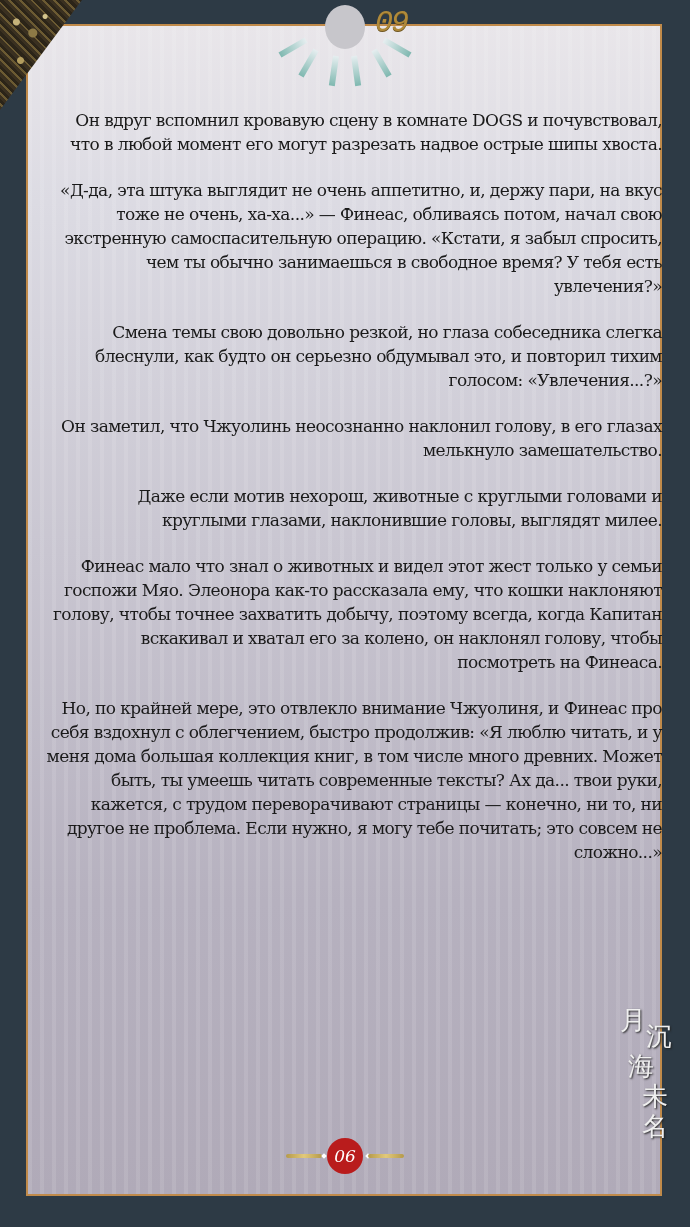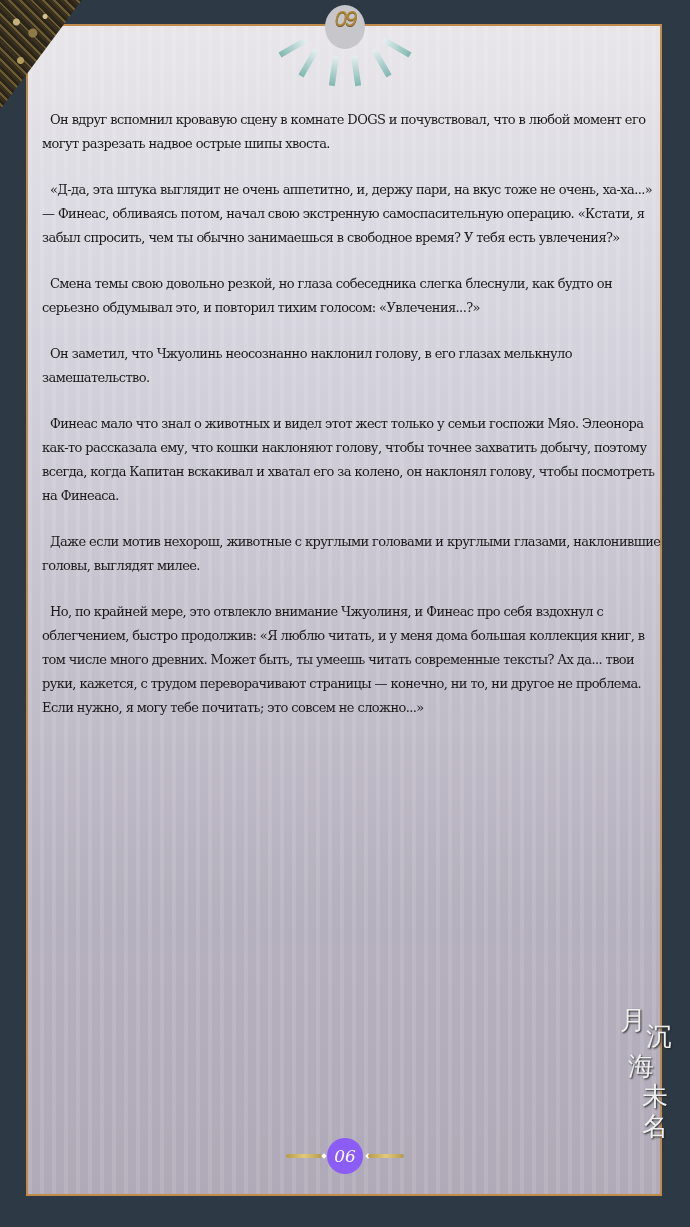--- a/index.html
+++ b/index.html
@@ -27,39 +27,39 @@
     clip-path:polygon(0 0, 100% 0, 0 100%);
   }
   .chapter-badge {
     position:absolute; left:283px; top:0; width:124px; height:92px;
   }
   .chapter-badge .circle {
     position:absolute; left:42px; top:5px; width:40px; height:44px; border-radius:50%;
     background:#c7c6cb;
   }
   .chapter-badge .num {
-    position:absolute; left:0; right:0; top:6px; text-align:center;
-    font-family:Liberation Sans, sans-serif; font-style:italic; font-size:22px; color:#b08a3a;
+    position:absolute; left:0; right:0; top:6px; text-align:right;
+    font-family:Liberation Mono, monospace; font-style:italic; font-size:30px; color:#b08a3a;
     text-shadow:0 1px 0 #6e5520;
     letter-spacing:-2px;
   }
   .ray { position:absolute; width:6px; height:30px; background:linear-gradient(180deg,#e6eef0,#7fb8b0); transform-origin:50% 0; }
   .text {
     position:absolute; left:42px; top:108px; width:620px;
     color:#1a1a1a;
     font-family:"DejaVu Serif", serif;
-    font-size:13px; line-height:24px; letter-spacing:-0.6px;
+    font-size:17px; line-height:24px; letter-spacing:-0.6px;text-align:right;
   }
   .text p { margin:0 0 22px 0; text-indent:8px; }
   .page-num-wrap {
     position:absolute; left:282px; top:1138px; width:126px; height:36px;
   }
   .page-num {
     position:absolute; left:45px; top:0; width:36px; height:36px; border-radius:50%;
-    background:#8b5cf6; color:#ffffff; text-align:center; line-height:36px;
+    background:#b91c1c; color:#ffffff; text-align:center; line-height:36px;
     font-style:italic; font-size:17px;
   }
   .flourish { position:absolute; top:16px; height:4px; width:36px; background:linear-gradient(90deg,#b59a4a,#e2c97a,#b59a4a); border-radius:2px; }
   .flourish.left { left:4px; }
   .flourish.right { right:4px; }
   .dot { position:absolute; top:16px; width:4px; height:4px; background:#fff; transform:rotate(45deg); }
   .vertical-cn {
     position:absolute; left:620px; top:1005px; width:60px;
     font-family:"DejaVu Sans", sans-serif; font-size:26px; line-height:30px;
     color:#efefef; text-shadow:1px 1px 2px #222;
@@ -82,22 +82,22 @@
   <div class="ray" style="left:98px;top:40px;transform:rotate(-60deg);"></div>
   <div class="circle"></div>
   <div class="num">09</div>
 </div>
 
 <div class="text">
   <p>Он вдруг вспомнил кровавую сцену в комнате DOGS и почувствовал, что в любой момент его могут разрезать надвое острые шипы хвоста.</p>
   <p>«Д-да, эта штука выглядит не очень аппетитно, и, держу пари, на вкус тоже не очень, ха-ха...» — Финеас, обливаясь потом, начал свою экстренную самоспасительную операцию. «Кстати, я забыл спросить, чем ты обычно занимаешься в свободное время? У тебя есть увлечения?»</p>
   <p>Смена темы свою довольно резкой, но глаза собеседника слегка блеснули, как будто он серьезно обдумывал это, и повторил тихим голосом: «Увлечения...?»</p>
   <p>Он заметил, что Чжуолинь неосознанно наклонил голову, в его глазах мелькнуло замешательство.</p>
+  <p>Даже если мотив нехорош, животные с круглыми головами и круглыми глазами, наклонившие головы, выглядят милее.</p>
   <p>Финеас мало что знал о животных и видел этот жест только у семьи госпожи Мяо. Элеонора как-то рассказала ему, что кошки наклоняют голову, чтобы точнее захватить добычу, поэтому всегда, когда Капитан вскакивал и хватал его за колено, он наклонял голову, чтобы посмотреть на Финеаса.</p>
-  <p>Даже если мотив нехорош, животные с круглыми головами и круглыми глазами, наклонившие головы, выглядят милее.</p>
   <p>Но, по крайней мере, это отвлекло внимание Чжуолиня, и Финеас про себя вздохнул с облегчением, быстро продолжив: «Я люблю читать, и у меня дома большая коллекция книг, в том числе много древних. Может быть, ты умеешь читать современные тексты? Ах да... твои руки, кажется, с трудом переворачивают страницы — конечно, ни то, ни другое не проблема. Если нужно, я могу тебе почитать; это совсем не сложно...»</p>
 </div>
 
 <div class="vertical-cn">
   <span style="margin-left:0px;">月</span>
   <span style="margin-left:26px;margin-top:-14px;">沉</span>
   <span style="margin-left:8px;">海</span>
   <span style="margin-left:22px;">未</span>
   <span style="margin-left:22px;">名</span>
 </div>

